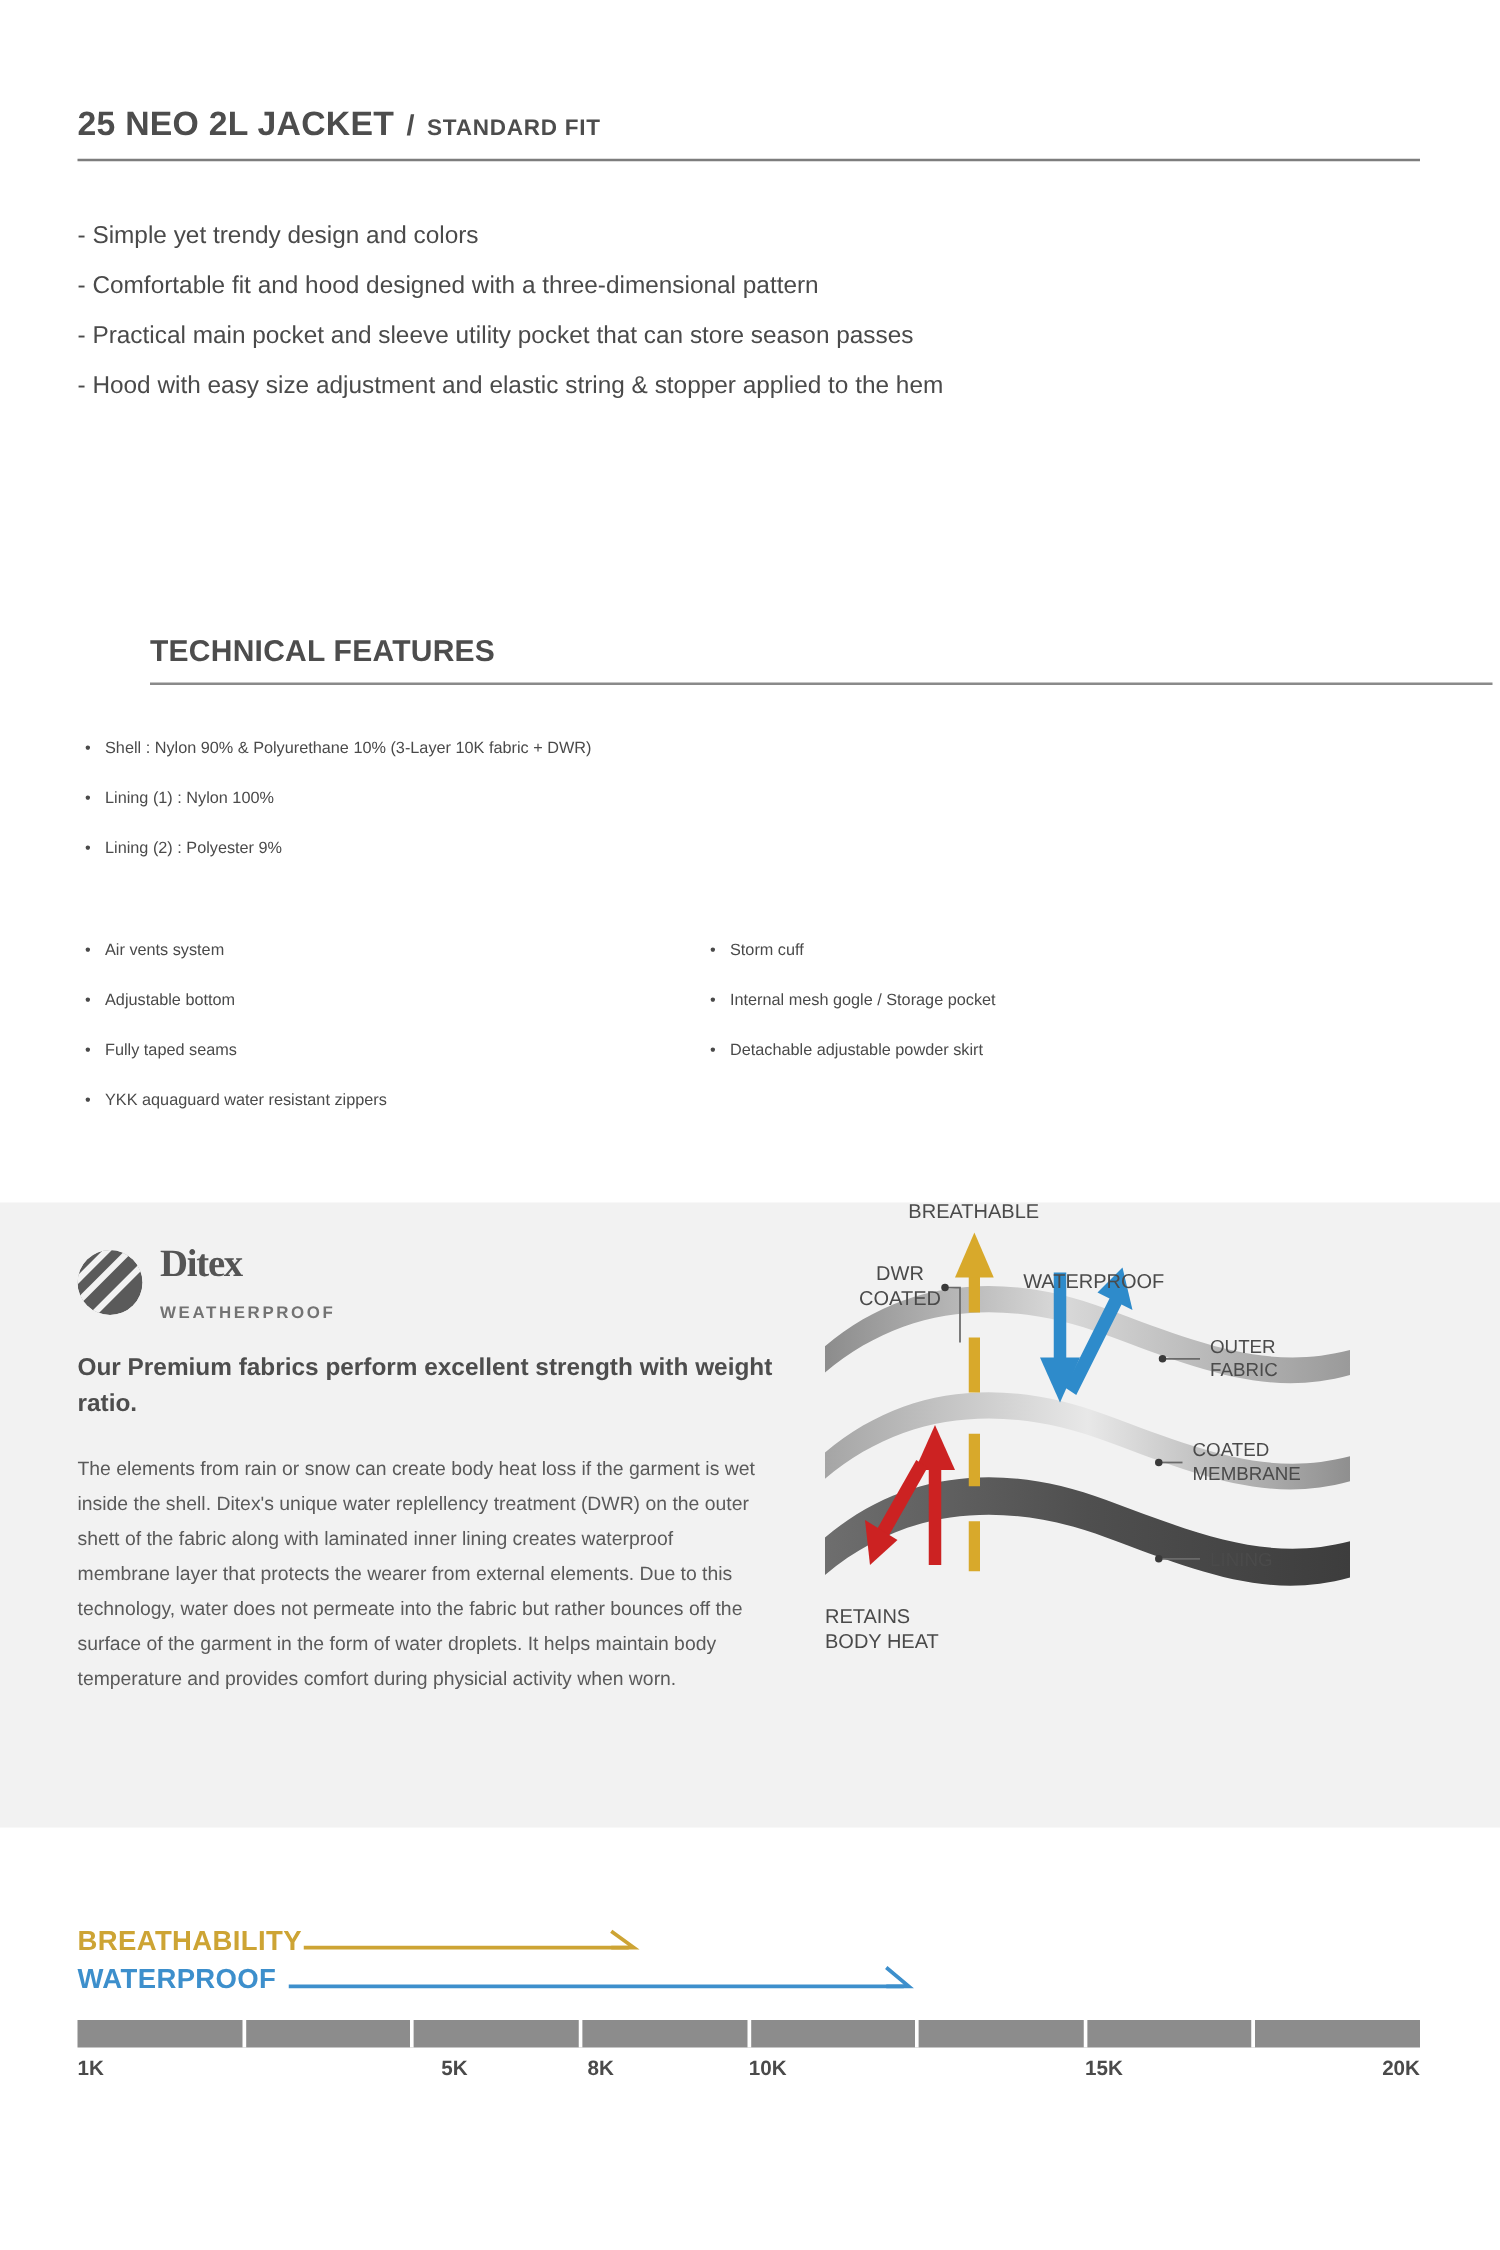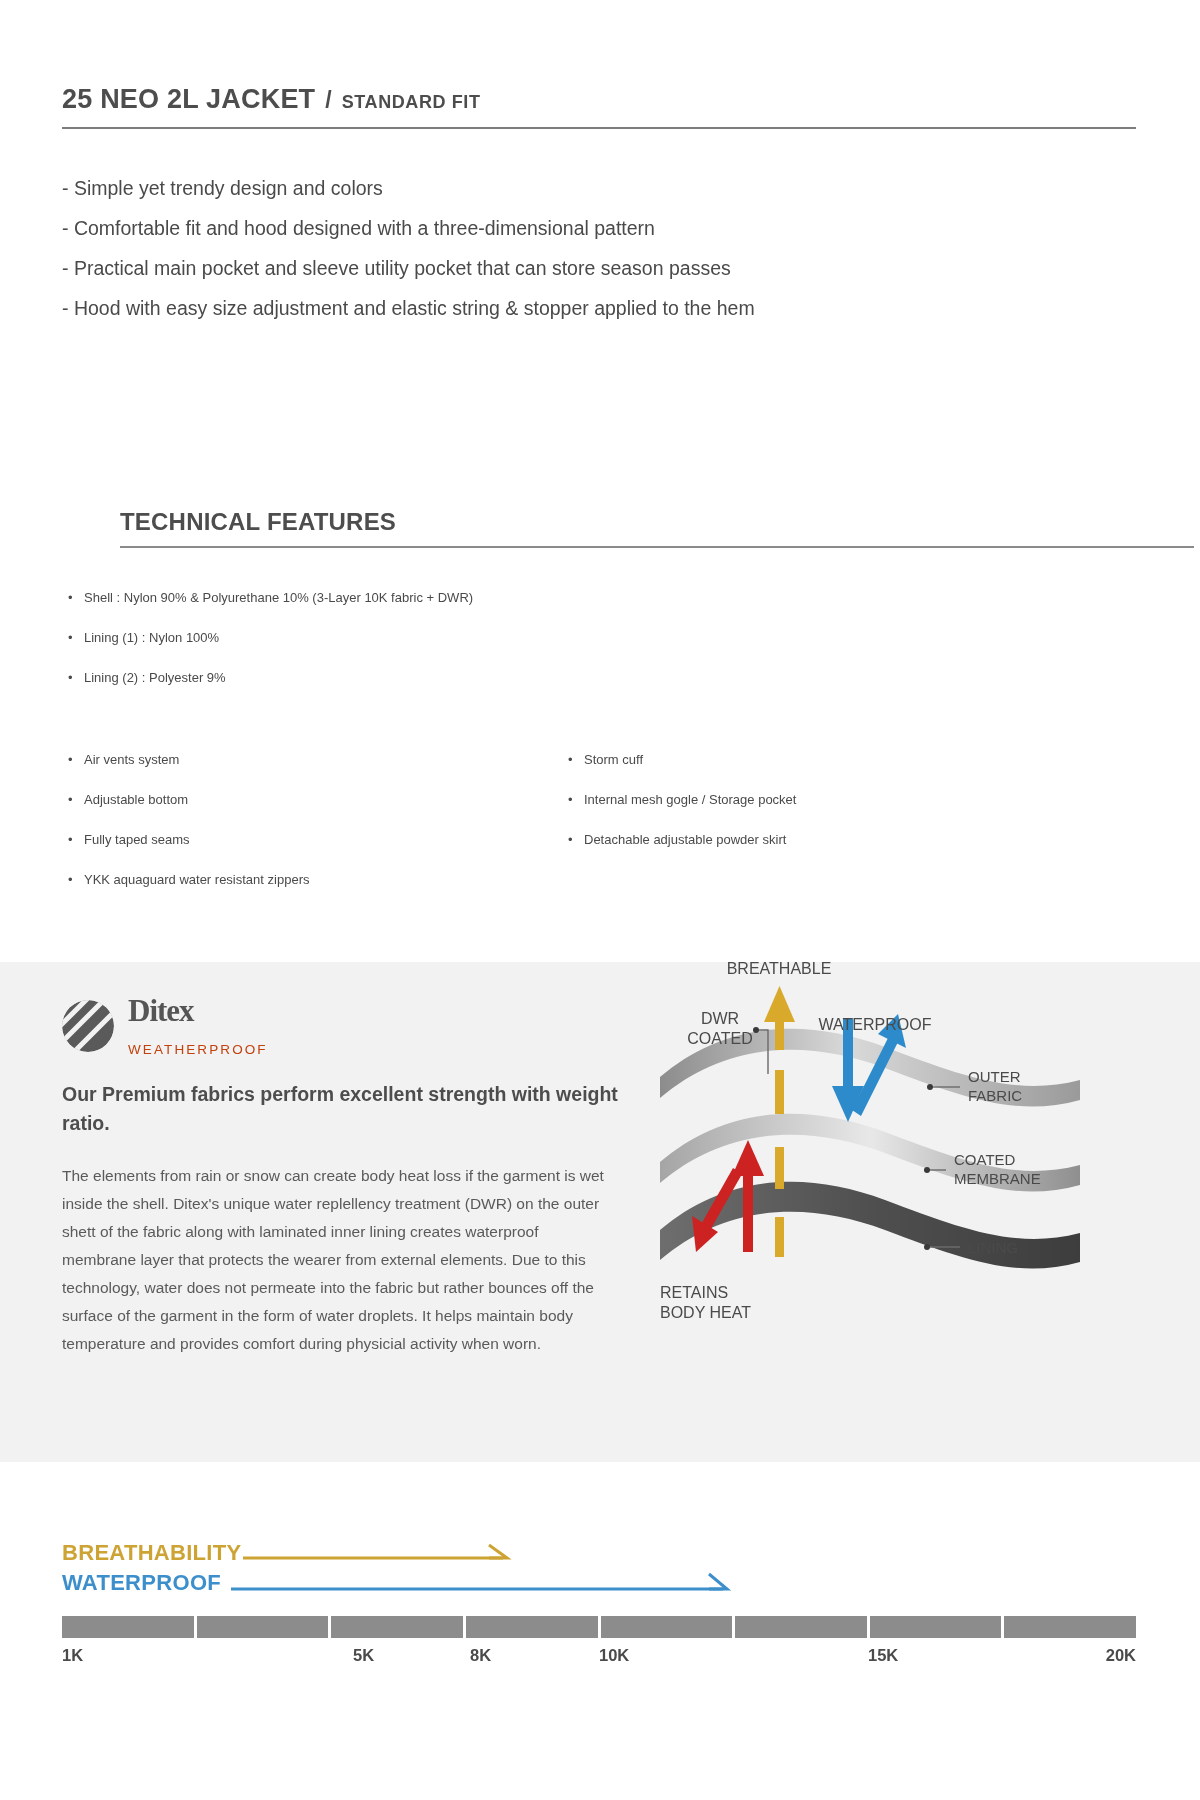--- a/index.html
+++ b/index.html
@@ -64,21 +64,21 @@
   
   .ditex-panel {
     position: absolute; left: 0; top: 962px;
     width: 1200px; height: 500px;
     background: #f2f2f2;
   }
   .ditex-logo { position: absolute; left: 62px; top: 33px; display: flex; align-items: center; gap: 14px; }
   .logo-mark { width: 52px; height: 52px; }
   .logo-text { display: flex; flex-direction: column; justify-content: center; }
   .logo-word { font-size: 31px; font-weight: bold; color: #555; letter-spacing: -1px; line-height: 1; font-family: Liberation Serif, serif; }
-  .logo-tag { font-size: 13.5px; font-weight: normal; color: #c2410c; letter-spacing: 2.1px; line-height: 1; margin-top: 17px; }
+  .logo-tag { font-size: 13.5px; font-weight: bold; color: #737373; letter-spacing: 2.1px; line-height: 1; margin-top: 17px; }
 
   .ditex-lead {
     position: absolute; left: 62px; top: 118px; width: 560px;
     font-size: 19.5px; font-weight: bold; color: #4d4d4d; line-height: 29px;
   }
   .ditex-body {
     position: absolute; left: 62px; top: 200px; width: 552px;
     font-size: 15.5px; color: #5a5a5a; line-height: 28px;
   }
 

